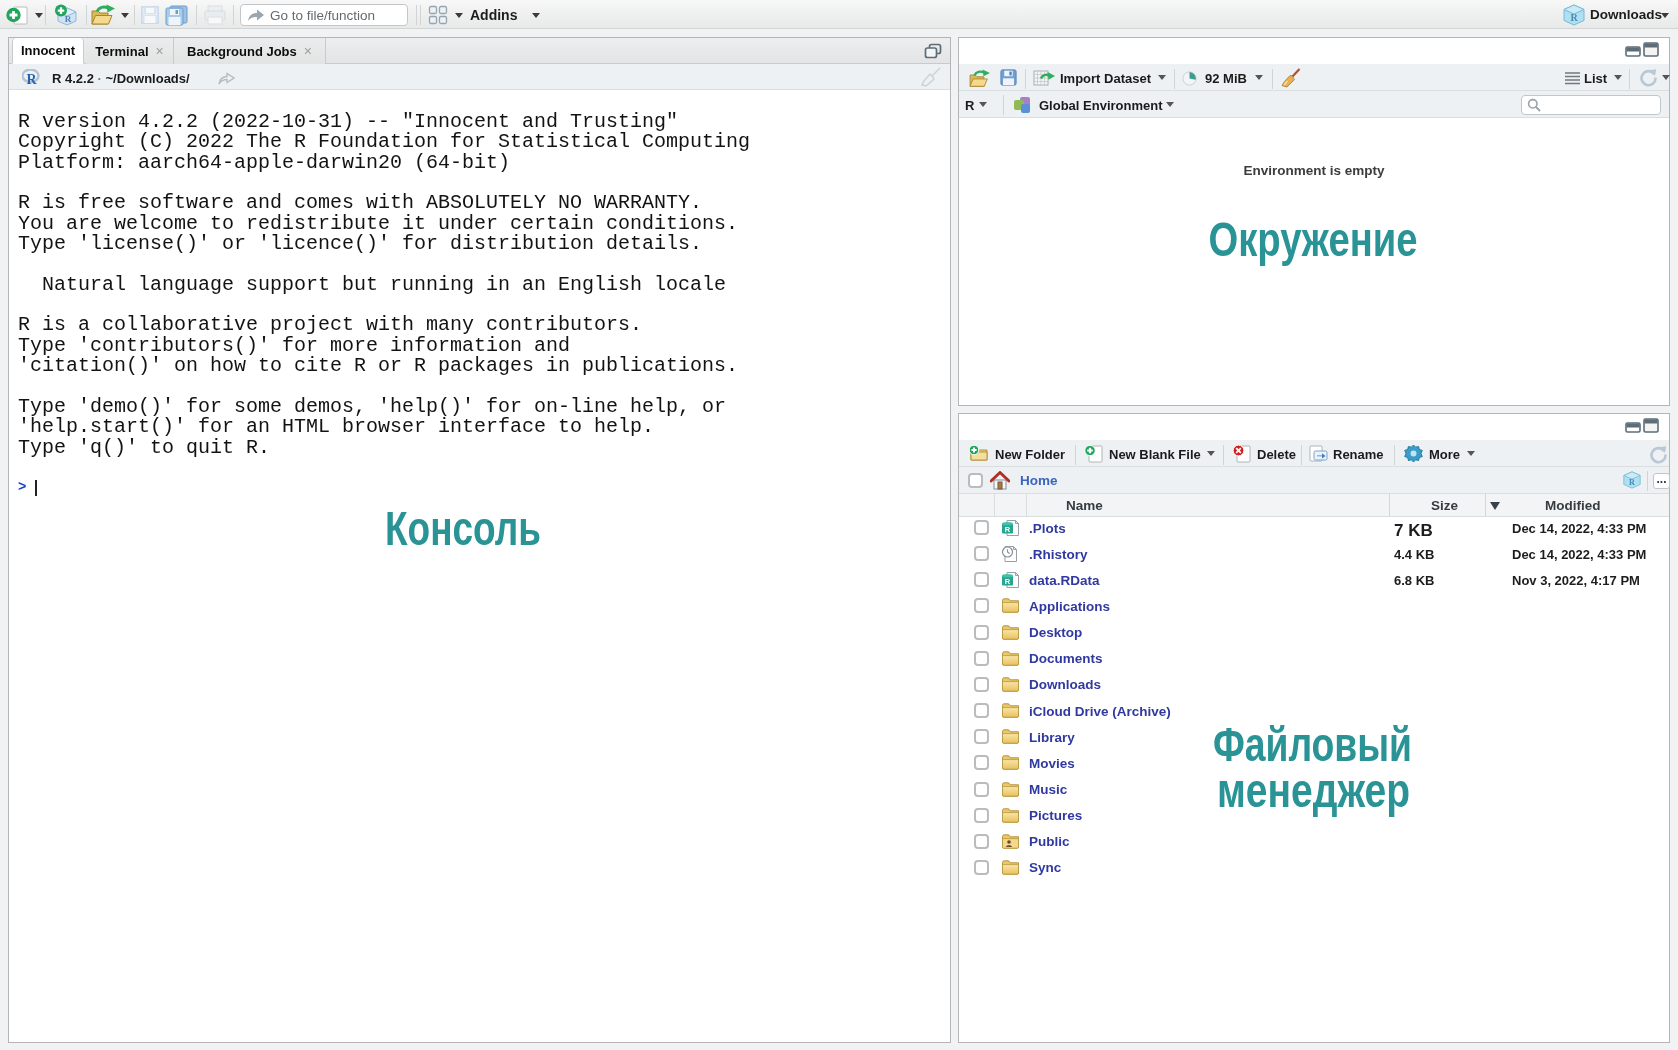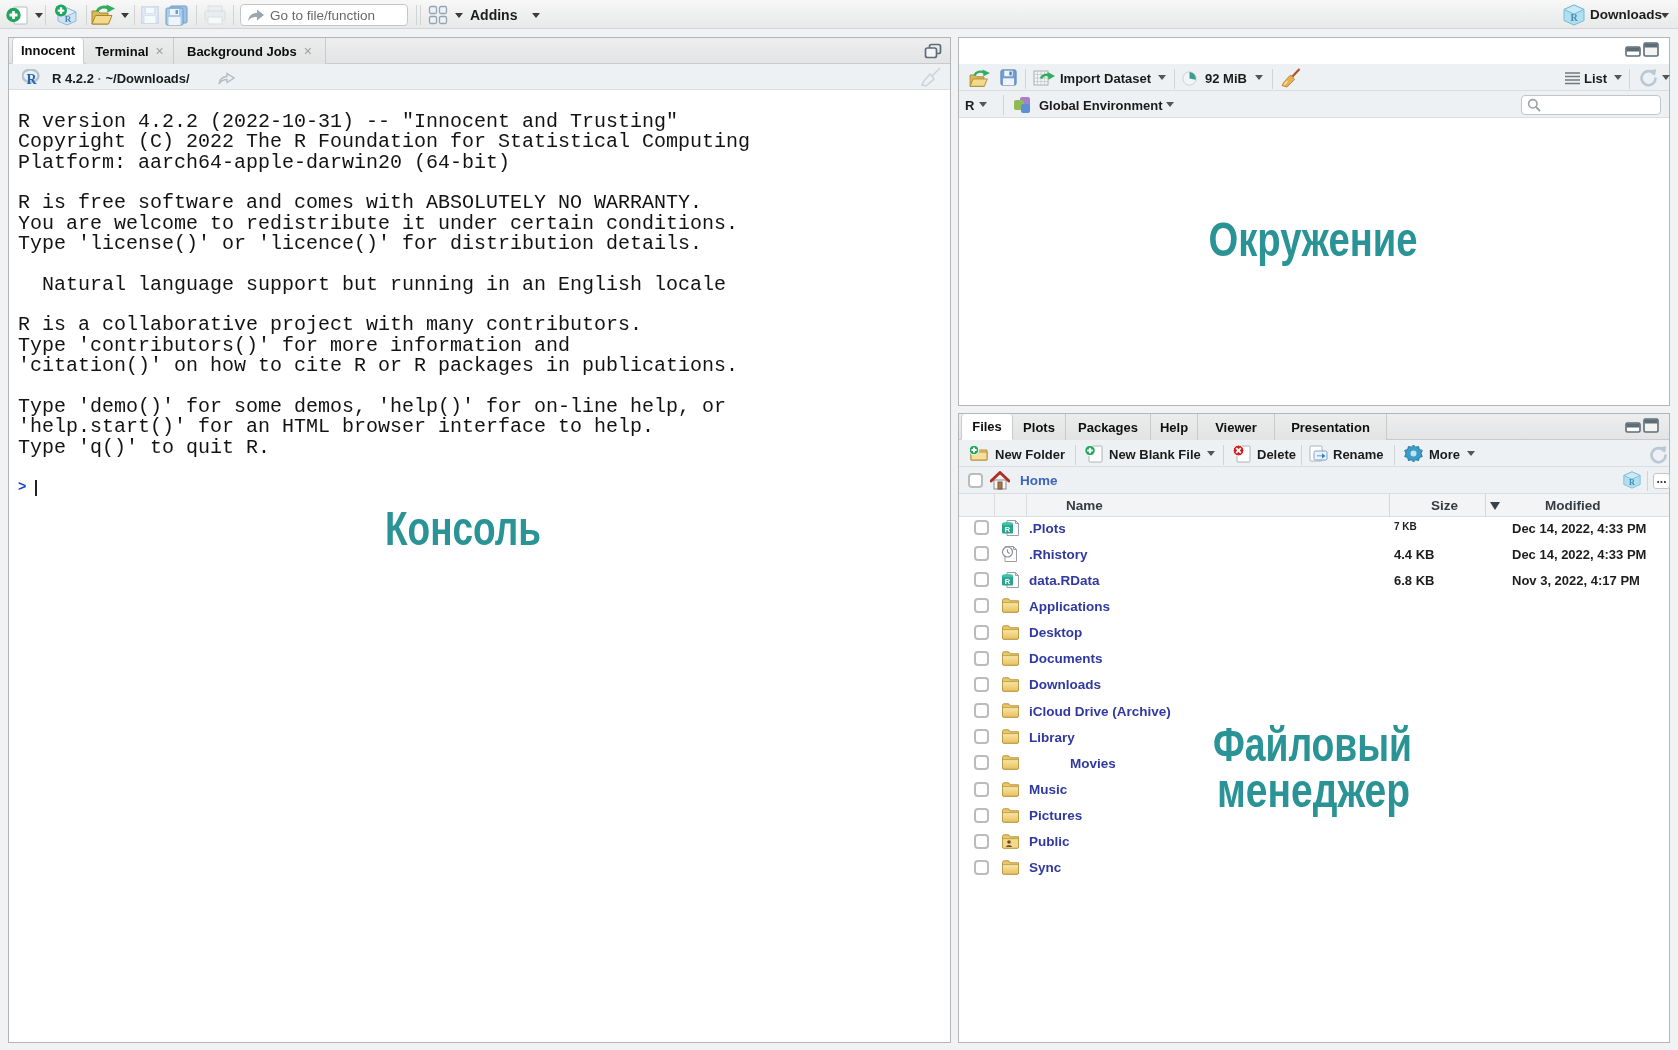--- a/index.html
+++ b/index.html
@@ -233,34 +233,27 @@
     <rect x="1" y="4" width="10" height="10" rx="2" fill="#8fba56"></rect>
     <rect x="8" y="8" width="9" height="9" rx="2" fill="#5b8fd6"></rect>
   </svg>
   <div class="btxt" style="left:80px;top:60px;">Global Environment</div>
   <div class="caret" style="left:207px;top:64px;border-top-color:#555;"></div>
   <div class="srch" style="left:562px;top:57px;width:140px;height:20px;"></div>
   <svg class="abs" style="left:568px;top:60px;" width="14" height="14" viewBox="0 0 14 14">
     <circle cx="5.8" cy="5.8" r="4.2" fill="none" stroke="#9aa2a8" stroke-width="1.6"></circle>
     <path d="M9 9 L13 13" stroke="#9aa2a8" stroke-width="1.8"></path>
   </svg>
+  <div class="abs" style="left:0; right:0; top:125px; text-align:center; font-size:13.5px; font-weight:bold; color:#3c3c3c;">Environment is empty</div>
   <svg class="abs" style="left:212px;top:168px;" width="282" height="75">
     <text x="142" y="50" text-anchor="middle" class="teal-label" font-size="48" textLength="209" lengthAdjust="spacingAndGlyphs">Окружение</text>
   </svg>
 </div>
 
 <div id="panRB" class="abs panel">
-  <div class="tabbar">
-    <div class="tab active" style="left:2px; width:52px;">Files</div>
-    <div class="tab" style="left:54px; width:53px;">Plots</div>
-    <div class="tab" style="left:107px; width:85px;">Packages</div>
-    <div class="tab" style="left:192px; width:47px;">Help</div>
-    <div class="tab" style="left:239px; width:77px;">Viewer</div>
-    <div class="tab" style="left:316px; width:112px;">Presentation</div>
-  </div>
   <svg class="abs" style="right:28px;top:8px;" width="16" height="11" viewBox="0 0 16 11">
     <rect x="1" y="1" width="14" height="9" rx="1.5" fill="#fff" stroke="#5d6d78" stroke-width="1.6"></rect>
     <rect x="1.5" y="1.5" width="13" height="4" fill="#5d6d78"></rect>
   </svg>
   <svg class="abs" style="right:10px;top:4px;" width="16" height="15" viewBox="0 0 16 15">
     <rect x="1" y="1" width="14" height="13" rx="1.5" fill="#f4f4f2" stroke="#5d6d78" stroke-width="1.6"></rect>
     <rect x="1.5" y="1.5" width="13" height="4" fill="#5d6d78"></rect>
   </svg>
   <div class="bar2" style="top:26px; height:27px;"></div>
   <div class="bar2" style="top:53px; height:27px;"></div>
@@ -335,21 +328,21 @@
   <div id="filerows">
       <div class="cbx" style="left:15px;top:106.0px;"></div>
 <div class="abs" style="left:42px;top:105.0px;"><svg width="19" height="18" viewBox="0 0 19 18">
  <path d="M6 1.5 L14.5 1.5 L17.5 4.5 L17.5 16.5 L6 16.5 Z" fill="#fff" stroke="#9aa0a5"></path>
  <path d="M14.5 1.5 L14.5 4.5 L17.5 4.5 Z" fill="#e8eaec" stroke="#9aa0a5"></path>
  <rect x="1" y="4.5" width="11" height="10" rx="1" fill="#27a590"></rect>
  <ellipse cx="6.5" cy="4.8" rx="5.5" ry="1.8" fill="#3fc2a8"></ellipse>
  <text x="6.5" y="12.5" font-size="7.5" font-weight="bold" fill="#fff" text-anchor="middle" font-family="Liberation Sans">R</text>
 </svg></div>
 <div class="abs fname" style="left:70px;top:106.5px;">.Plots</div>
-<div class="abs" style="left:435px;top:106.5px;font-size:10px;font-weight:bold;color:#1d1d1d;">7 KB</div>
+<div class="abs" style="left:435px;top:106.5px;font-size:17px;font-weight:bold;color:#1d1d1d;">7 KB</div>
 <div class="abs" style="left:553px;top:106.5px;font-size:13px;font-weight:bold;color:#1d1d1d;">Dec 14, 2022, 4:33 PM</div>
 <div class="cbx" style="left:15px;top:132.2px;"></div>
 <div class="abs" style="left:42px;top:131.2px;"><svg width="19" height="18" viewBox="0 0 19 18">
  <path d="M4 1.5 L12.5 1.5 L15.5 4.5 L15.5 16.5 L4 16.5 Z" fill="#fff" stroke="#9aa0a5"></path>
  <path d="M12.5 1.5 L12.5 4.5 L15.5 4.5 Z" fill="#e8eaec" stroke="#9aa0a5"></path>
  <circle cx="6.5" cy="7" r="5" fill="#fff" stroke="#8a9096" stroke-width="1.2"></circle>
  <path d="M6.5 4.2 L6.5 7 L8.6 8.6" fill="none" stroke="#8a9096" stroke-width="1.2"></path>
 </svg></div>
 <div class="abs fname" style="left:70px;top:132.7px;">.Rhistory</div>
 <div class="abs" style="left:435px;top:132.7px;font-size:13px;font-weight:bold;color:#1d1d1d;">4.4 KB</div>
@@ -441,21 +434,21 @@
 <div class="abs" style="left:42px;top:340.4px;"><svg width="19" height="16" viewBox="0 0 19 16">
  <path d="M1.5 3.5 C1.5 2.4 2.2 1.8 3.2 1.8 L7 1.8 C7.8 1.8 8.2 2.2 8.6 2.8 L9.2 3.8 L17.5 3.8 L17.5 14 C17.5 14.7 17 15.2 16.3 15.2 L2.7 15.2 C2 15.2 1.5 14.7 1.5 14 Z" fill="#ecc766" stroke="#b6953f"></path>
  <path d="M1.5 5.6 L17.5 5.6 L17.5 14 C17.5 14.7 17 15.2 16.3 15.2 L2.7 15.2 C2 15.2 1.5 14.7 1.5 14 Z" fill="url(#fg9)" stroke="#b6953f" stroke-width="0.8"></path>
  <defs>
             <linearGradient id="fg9" x1="0" y1="0" x2="0" y2="1">
               <stop offset="0" stop-color="#f8e5a9"></stop>
               <stop offset="1" stop-color="#e9c15d"></stop>
             </linearGradient>
           </defs>
 </svg></div>
-<div class="abs fname" style="left:70px;top:341.9px;margin-left:41px;">Movies</div>
+<div class="abs fname" style="left:70px;top:341.9px;">Movies</div>
 <div class="cbx" style="left:15px;top:367.5px;"></div>
 <div class="abs" style="left:42px;top:366.5px;"><svg width="19" height="16" viewBox="0 0 19 16">
  <path d="M1.5 3.5 C1.5 2.4 2.2 1.8 3.2 1.8 L7 1.8 C7.8 1.8 8.2 2.2 8.6 2.8 L9.2 3.8 L17.5 3.8 L17.5 14 C17.5 14.7 17 15.2 16.3 15.2 L2.7 15.2 C2 15.2 1.5 14.7 1.5 14 Z" fill="#ecc766" stroke="#b6953f"></path>
  <path d="M1.5 5.6 L17.5 5.6 L17.5 14 C17.5 14.7 17 15.2 16.3 15.2 L2.7 15.2 C2 15.2 1.5 14.7 1.5 14 Z" fill="url(#fg10)" stroke="#b6953f" stroke-width="0.8"></path>
  <defs>
             <linearGradient id="fg10" x1="0" y1="0" x2="0" y2="1">
               <stop offset="0" stop-color="#f8e5a9"></stop>
               <stop offset="1" stop-color="#e9c15d"></stop>
             </linearGradient>
           </defs>

